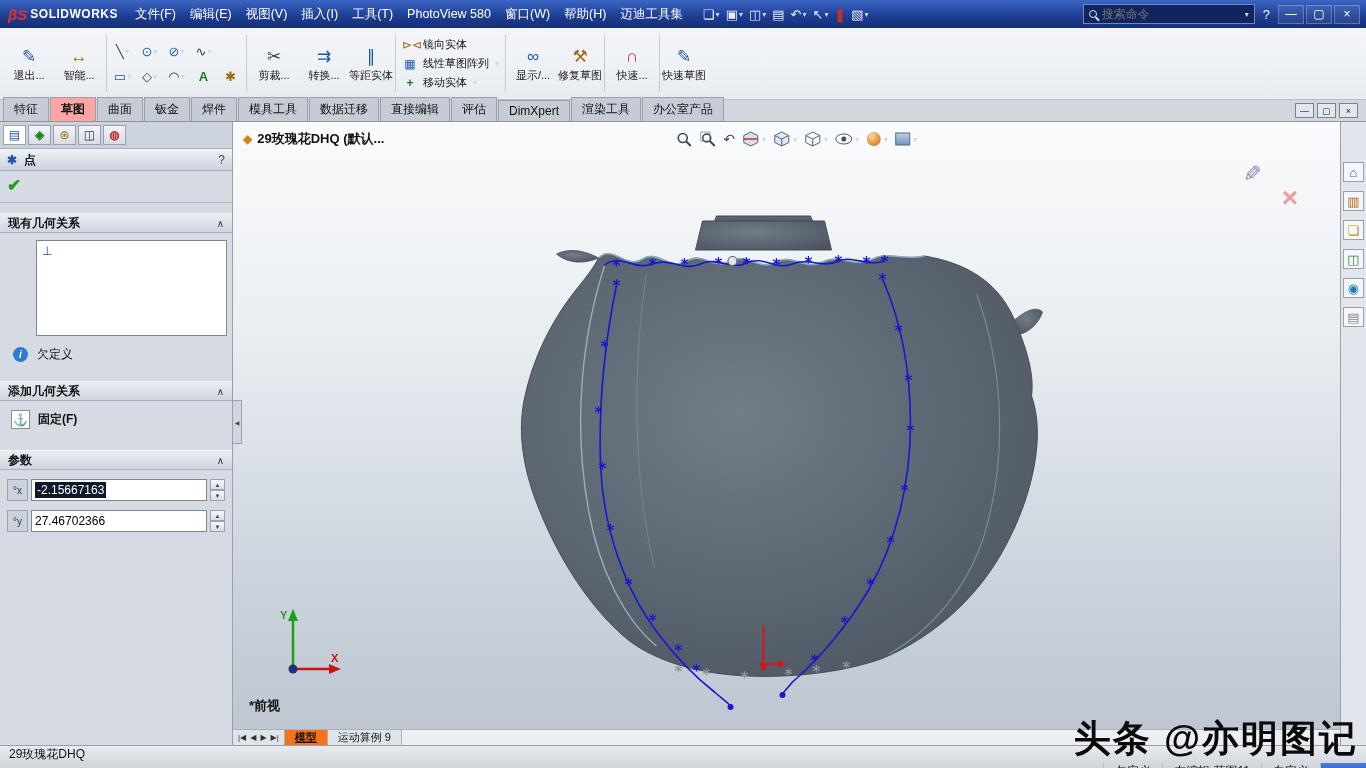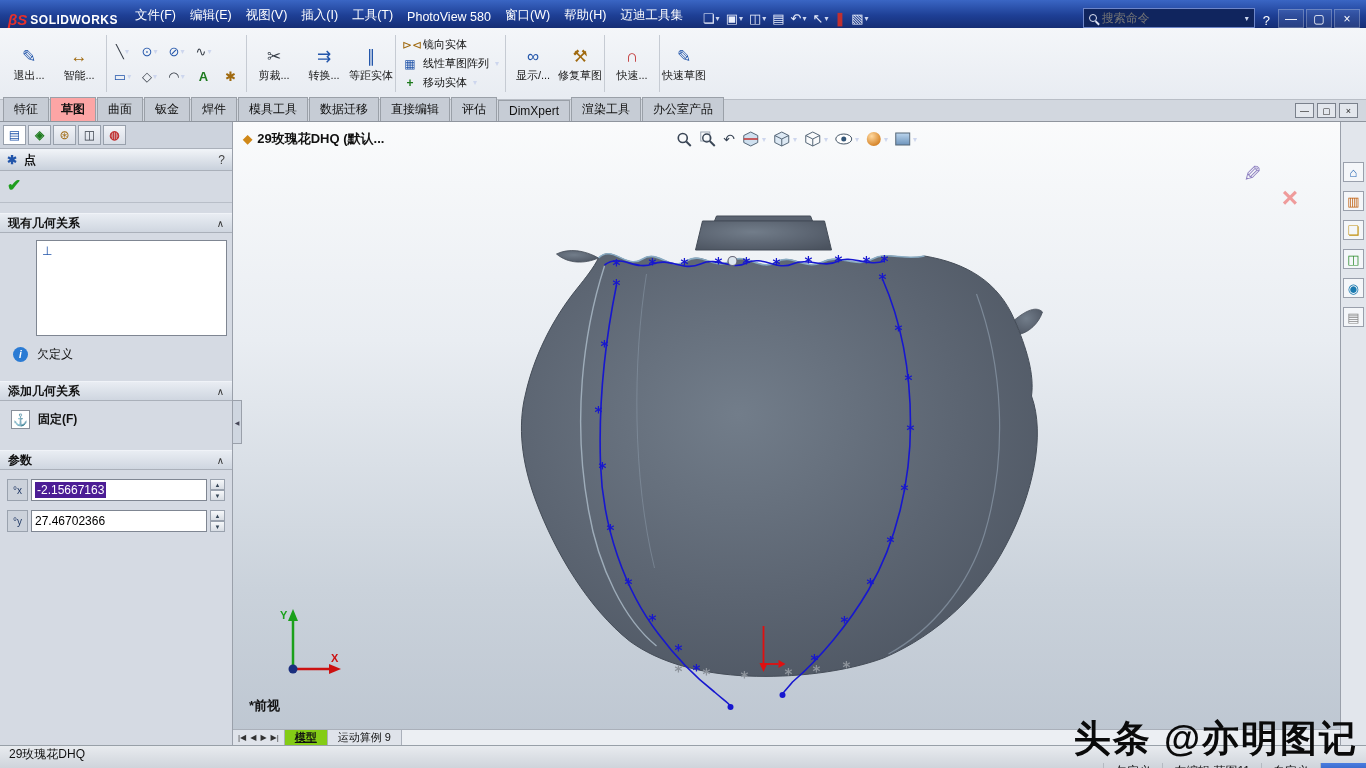--- a/index.html
+++ b/index.html
@@ -1,20 +1,20 @@
 <!DOCTYPE html>
 <html><head>
 <meta charset="utf-8">
 <style>
   * { margin:0; padding:0; box-sizing:border-box; }
   html,body { width:1366px; height:768px; overflow:hidden; }
   body { font-family:"Liberation Sans",sans-serif; font-size:12px; position:relative; background:#d5dae3; color:#111; }
 
   
-  .titlebar { height:28px; background:linear-gradient(180deg,#3a66c4 0%,#1e3f95 55%,#152e75 100%); display:flex; align-items:flex-end; color:#fff; padding:0 4px; }
+  .titlebar { height:28px; background:linear-gradient(180deg,#3a66c4 0%,#1e3f95 55%,#152e75 100%); display:flex; align-items:center; color:#fff; padding:0 4px; }
   .logo { display:flex; align-items:center; gap:3px; padding:0 10px 0 4px; }
   .logo .beta { color:#e8302a; font-style:italic; font-weight:bold; font-size:15px; }
   .logo .name { font-weight:bold; font-size:12px; letter-spacing:.5px; }
   .menu-item { padding:4px 7px; font-size:12.5px; white-space:nowrap; }
   .tb-icons { display:flex; align-items:center; margin-left:10px; }
   .tb-btn { display:flex; align-items:center; padding:2px 3px; color:#e9eefb; font-size:13px; }
   .dd { font-size:8px; color:#cdd6ee; margin-left:1px; }
   .search { margin-left:auto; display:flex; align-items:center; background:#10255e; border:1px solid #6e86c8; height:20px; width:172px; padding:0 5px; gap:5px; }
   .mag { width:8px; height:8px; border:1.5px solid #dfe4f4; border-radius:50%; position:relative; flex:none; }
   .mag::after { content:""; position:absolute; width:5px; height:1.5px; background:#dfe4f4; transform:rotate(45deg); right:-4px; bottom:-2px; }
@@ -61,21 +61,21 @@
   .listbox { margin:7px 5px 2px 36px; height:96px; background:#fff; border:1px solid #7f8692; padding:2px 3px; }
   .rel-item { display:inline-flex; align-items:center; gap:3px; font-size:12px; color:#2255aa; padding:1px 2px; }
   .status-row { display:flex; align-items:center; gap:9px; padding:8px 10px 8px 13px; }
   .info-i { width:15px; height:15px; border-radius:50%; background:#2b7bd4; color:#fff; font-size:10px; font-weight:bold; font-style:italic; display:flex; align-items:center; justify-content:center; flex:none; }
   .fixed-row { display:flex; align-items:center; gap:8px; padding:9px 10px 11px 11px; }
   .fixed-icon { width:19px; height:19px; border:1px solid #888f9a; background:#fff; display:flex; align-items:center; justify-content:center; font-size:12px; color:#555; flex:none; }
   .fixed-label { font-weight:bold; }
   .param-row { display:flex; align-items:center; gap:3px; margin:9px 7px 0 7px; }
   .param-tag { width:21px; height:22px; background:#ccd2db; border:1px solid #9aa2ae; font-size:10px; display:flex; align-items:center; justify-content:center; color:#223a66; flex:none; }
   .param-box { flex:1; height:22px; background:#fff; border:1px solid #7f8692; display:flex; align-items:center; padding:0 3px; font-size:12px; overflow:hidden; }
-  .param-box .sel { background:#4c1d95; color:#fff; padding:1px 2px; white-space:nowrap; }
+  .param-box .sel { background:#0f172a; color:#fff; padding:1px 2px; white-space:nowrap; }
   input.param-box { outline:none; font-family:"Liberation Sans",sans-serif; }
   .spin { width:15px; height:22px; display:flex; flex-direction:column; flex:none; }
   .spin > div { flex:1; border:1px solid #9aa2ae; background:linear-gradient(#f6f8fa,#d8dde4); font-size:6px; display:flex; align-items:center; justify-content:center; color:#345; }
 
   
   .viewport { flex:1; position:relative; overflow:hidden; background:linear-gradient(180deg,#fafbfc 0%,#e9edf2 35%,#cad2db 75%,#bdc6d1 100%); }
   .doc-head { position:absolute; top:8px; left:10px; display:flex; align-items:center; gap:5px; font-size:13px; font-weight:bold; z-index:5; }
   .doc-gem { color:#d08818; font-size:12px; }
   .hud { position:absolute; top:8px; left:50%; transform:translateX(-46%); display:flex; align-items:center; gap:7px; z-index:5; }
   .hud-item { display:flex; align-items:center; gap:1px; }
@@ -83,21 +83,21 @@
   .glyph-btn { font-size:14px; color:#3a4656; }
   .model-svg { position:absolute; inset:0; width:100%; height:100%; }
   .pencil-confirm { position:absolute; top:38px; right:80px; font-size:22px; color:#8d7fc0; transform:rotate(90deg); z-index:5; }
   .red-x { position:absolute; top:62px; right:42px; font-size:28px; font-weight:bold; color:#ef9b9b; line-height:1; z-index:5; }
   .triad { position:absolute; left:40px; bottom:62px; z-index:4; }
   .view-label { position:absolute; left:16px; bottom:30px; font-weight:bold; font-size:13px; z-index:4; }
   .panel-handle { position:absolute; left:0; top:278px; width:9px; height:44px; background:#cfd6e0; border:1px solid #9aa0aa; border-left:none; display:flex; align-items:center; justify-content:center; font-size:6px; color:#445; z-index:6; }
   .vp-tabs { position:absolute; bottom:0; left:0; right:0; height:16px; background:#eceff3; border-top:1px solid #aab0ba; display:flex; align-items:stretch; font-size:11px; z-index:5; }
   .vp-arrows { display:flex; align-items:center; gap:4px; padding:0 5px; font-size:8px; color:#333; background:#dfe3ea; border-right:1px solid #aab0ba; }
   .vp-tab { padding:0 10px; display:flex; align-items:center; background:#dfe3ea; border-right:1px solid #aab0ba; white-space:nowrap; }
-  .vp-tab.active { background:#84cc16; font-weight:bold;text-decoration:underline; }
+  .vp-tab.active { background:#f97316; font-weight:bold;text-decoration:underline; }
 
   
   .rightstrip { width:26px; flex:none; background:#e2e6ec; border-left:1px solid #9aa0aa; display:flex; flex-direction:column; align-items:center; padding-top:40px; gap:9px; }
   .rs-icon { width:21px; height:20px; border:1px solid #9aa0ac; background:#f4f6f9; display:flex; align-items:center; justify-content:center; font-size:13px; }
 
   
   .statusbar { height:23px; background:linear-gradient(#e8ebef,#cfd4db); border-top:1px solid #98a0a8; display:flex; align-items:stretch; font-size:12px;flex-direction:column; }
   .sb-left { display:flex; align-items:center; padding:0 9px; }
   .sb-right { margin-left:auto; display:flex; align-items:stretch; }
   .sb-field { display:flex; align-items:center; padding:0 11px; border-left:1px solid #b4bac2; white-space:nowrap; }

